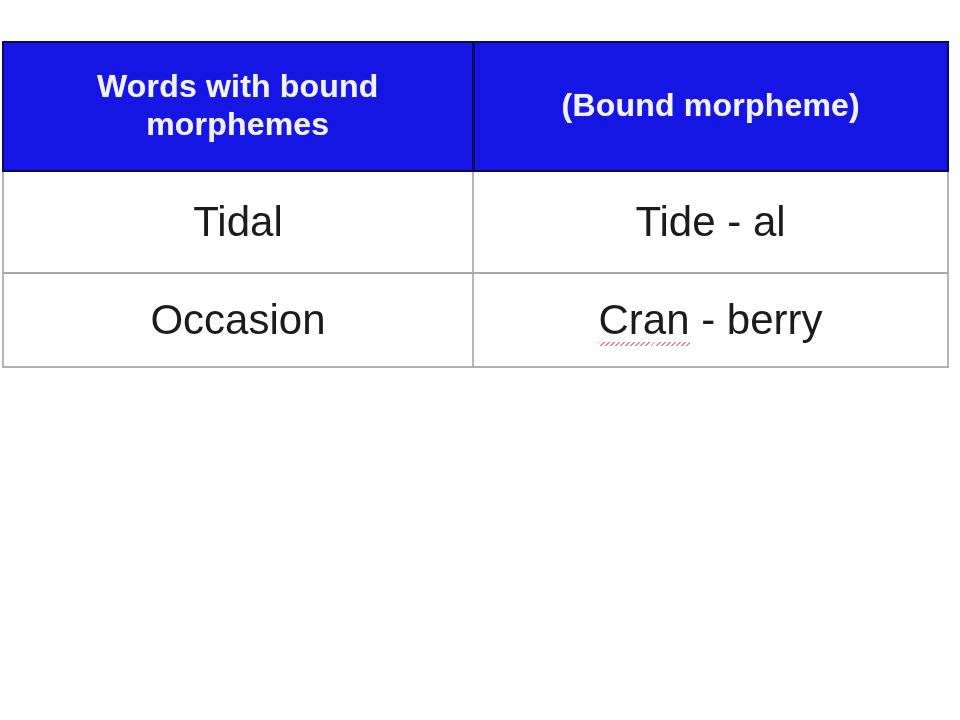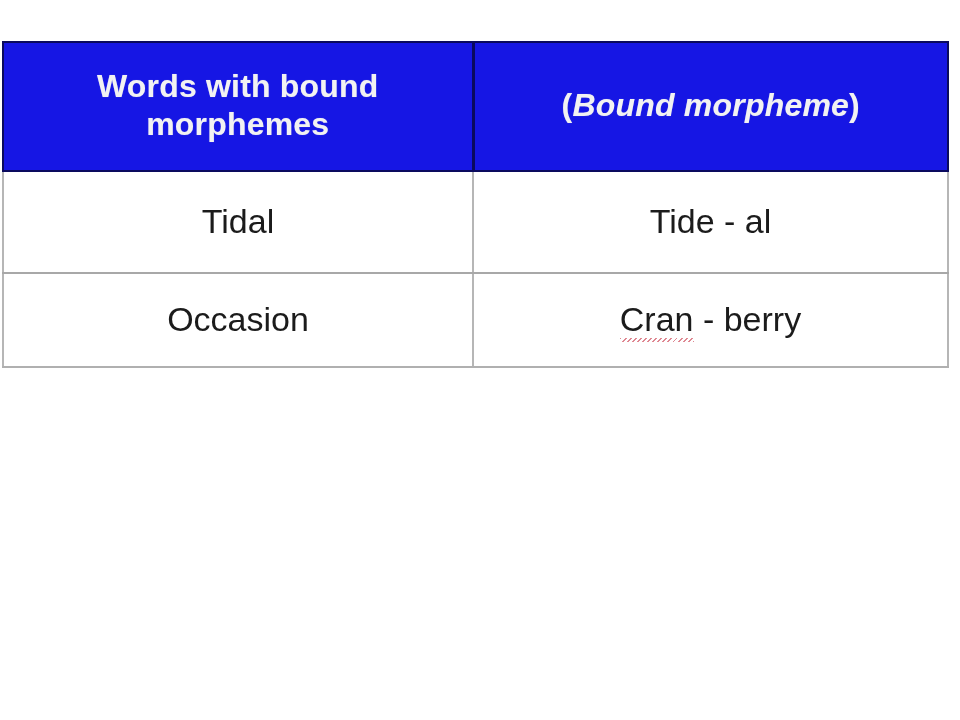--- a/index.html
+++ b/index.html
@@ -52,26 +52,25 @@
     border: 2px solid #0a0a5e;
     text-shadow: 0 0 1px rgba(255,255,255,0.35);
   }
   .morpheme-table thead th.th-word  { border-right-width: 3px; text-align: center; }
   .morpheme-table thead th.th-morph { border-left-width: 3px; }
 
   .hdr-paren {
     font-style: normal;
   }
   .hdr-italic {
-    font-style: italic;
   }
 
   
   .morpheme-table tbody td {
-    font-size: 34px;
+    font-size: 42px;
     line-height: 1.1;
     color: #1b1b1b;
     text-align: center;
     vertical-align: middle;
     background: #ffffff;
     border-left: 2px solid #b6b6b6;
     border-right: 2px solid #b6b6b6;
     border-bottom: 2px solid #a8a8a8;
     border-top: 0;
     padding: 6px 10px;

